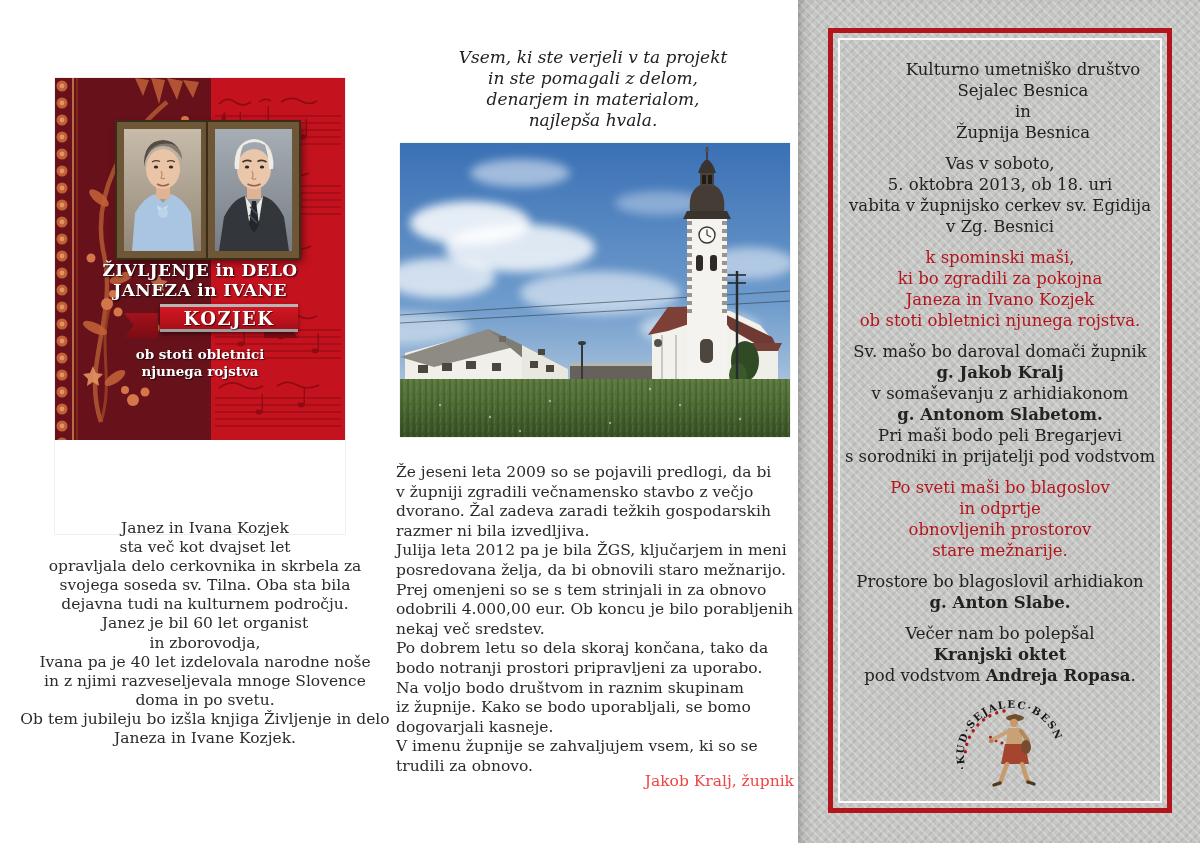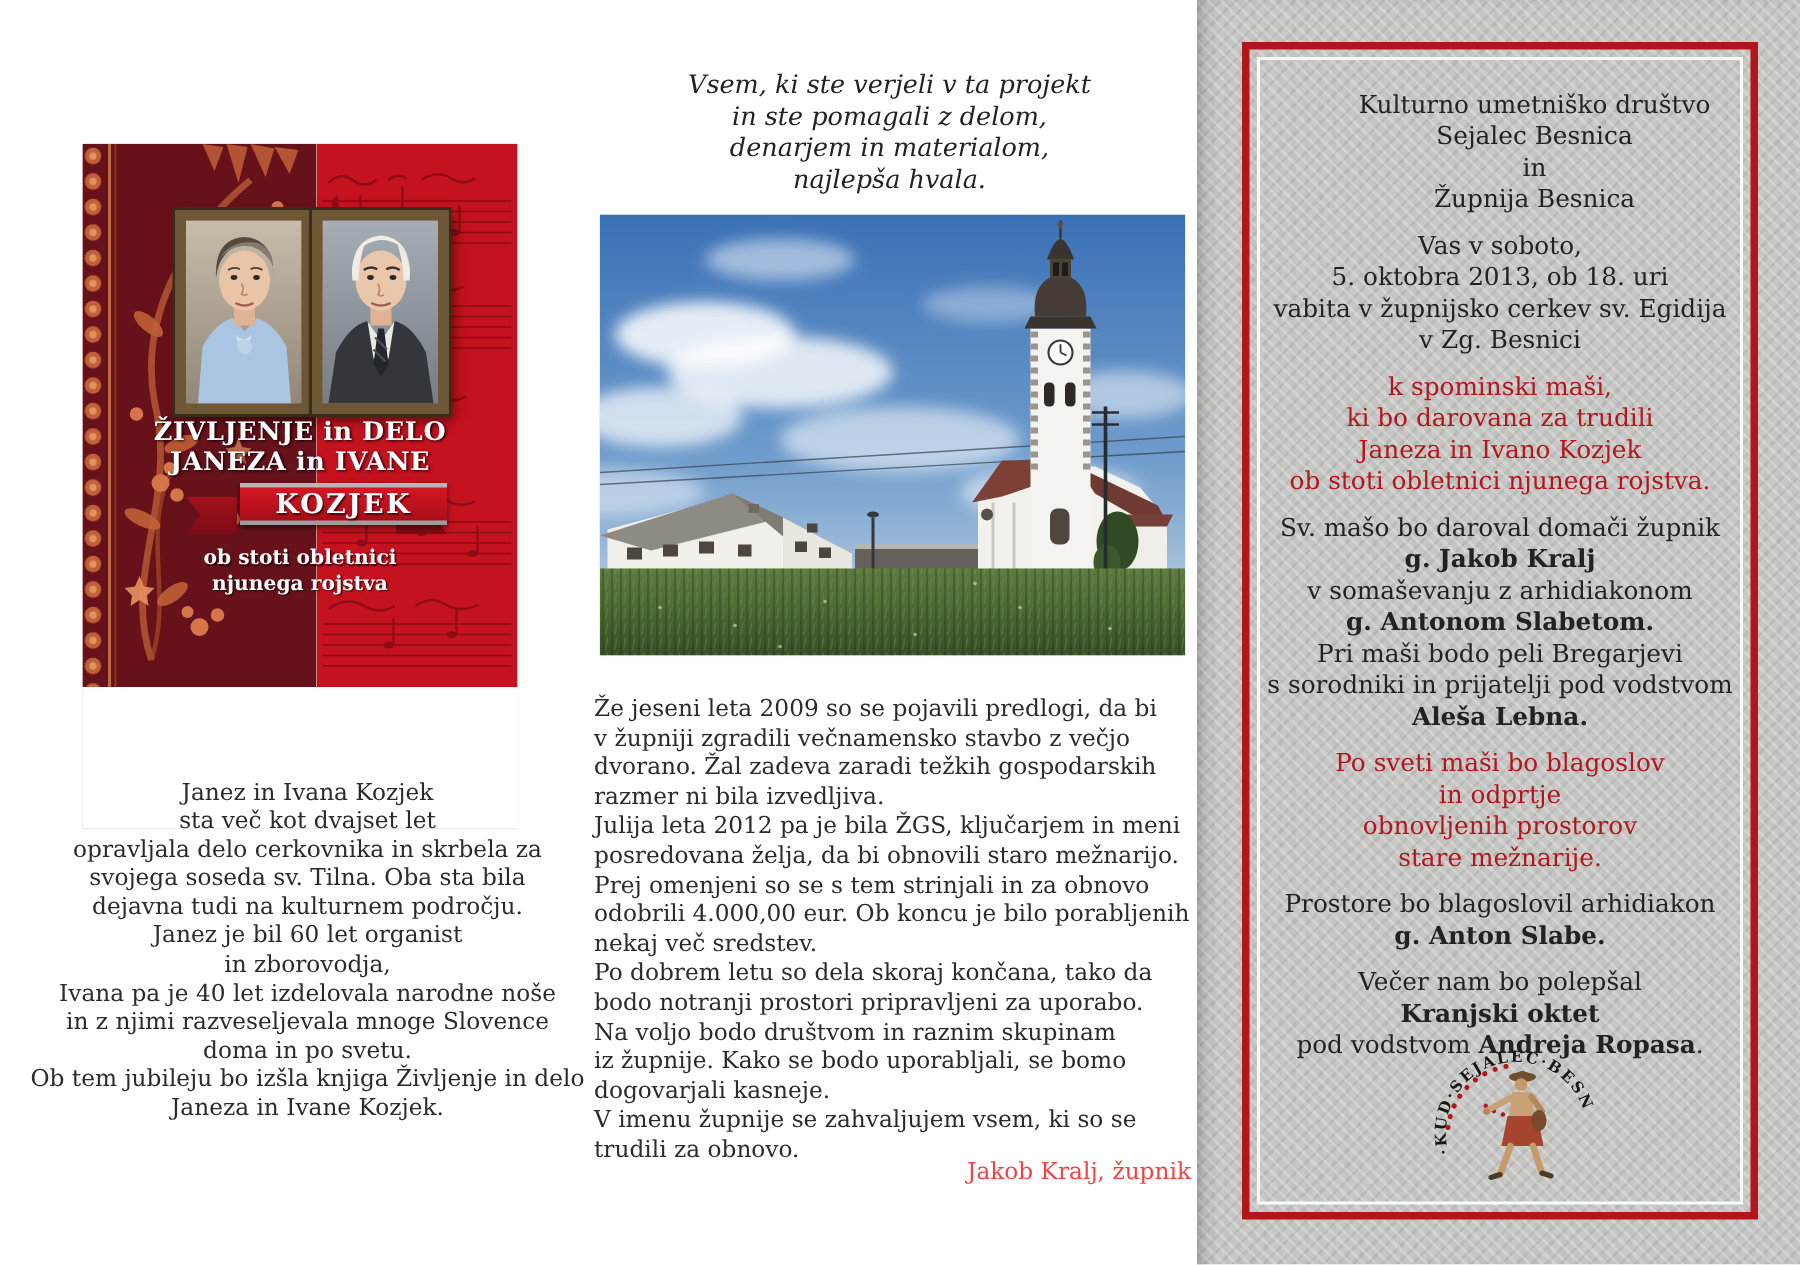--- a/index.html
+++ b/index.html
@@ -1,21 +1,21 @@
 <!DOCTYPE html>
 <html><head>
 <meta charset="utf-8">
 <style>
   * { margin:0; padding:0; box-sizing:border-box; }
   html,body { width:1200px; height:843px; }
   body { font-family:"DejaVu Serif","Liberation Serif",serif; background:#ffffff; position:relative; overflow:hidden; }
   .page { position:absolute; inset:0; width:1200px; height:843px; }
 
   
-  .cover { position:absolute; left:55px; top:96px; width:290px; height:456px; box-shadow:0 0 1px rgba(0,0,0,.4); }
+  .cover { position:absolute; left:55px; top:78px; width:290px; height:456px; box-shadow:0 0 1px rgba(0,0,0,.4); }
   .cover-left  { position:absolute; left:0; top:0; width:156px; height:362px; }
   .cover-right { position:absolute; left:156px; top:0; width:134px; height:362px; }
   .cover svg { display:block; width:100%; height:100%; }
 
   .portraits { position:absolute; left:62px; top:44px; width:182px; height:136px; display:flex; }
   .pframe { width:91px; height:136px; border:7px solid #6d5737; background:#8a7a57;
             box-shadow:0 0 0 2px #3a2c18, inset 0 0 0 2px #93793f, 3px 4px 8px rgba(0,0,0,.55); }
   .pframe svg { width:100%; height:100%; display:block; }
 
   .cover-title { position:absolute; left:0; top:182px; width:304px; text-align:center;
@@ -464,32 +464,31 @@
             <div class="tline">Župnija Besnica</div>
           </div>
         <div class="inv-block">
             <div class="tline">Vas v soboto,</div>
             <div class="tline">5. oktobra 2013, ob 18. uri</div>
             <div class="tline">vabita v župnijsko cerkev sv. Egidija</div>
             <div class="tline">v Zg. Besnici</div>
           </div>
         <div class="inv-block red-bold">
             <div class="tline">k spominski maši,</div>
-            <div class="tline">ki bo darovana za trudili</div>
+            <div class="tline">ki bo zgradili za pokojna</div>
             <div class="tline">Janeza in Ivano Kozjek</div>
             <div class="tline">ob stoti obletnici njunega rojstva.</div>
           </div>
         <div class="inv-block">
             <div class="tline">Sv. mašo bo daroval domači župnik</div>
             <div class="tline" style="font-weight: bold;">g. Jakob Kralj</div>
             <div class="tline">v somaševanju z arhidiakonom</div>
             <div class="tline" style="font-weight: bold;">g. Antonom Slabetom.</div>
             <div class="tline">Pri maši bodo peli Bregarjevi</div>
             <div class="tline">s sorodniki in prijatelji pod vodstvom</div>
-            <div class="tline" style="font-weight: bold;">Aleša Lebna.</div>
           </div>
         <div class="inv-block red-bold">
             <div class="tline">Po sveti maši bo blagoslov</div>
             <div class="tline">in odprtje</div>
             <div class="tline">obnovljenih prostorov</div>
             <div class="tline">stare mežnarije.</div>
           </div>
         <div class="inv-block">
             <div class="tline">Prostore bo blagoslovil arhidiakon</div>
             <div class="tline" style="font-weight: bold;">g. Anton Slabe.</div>

